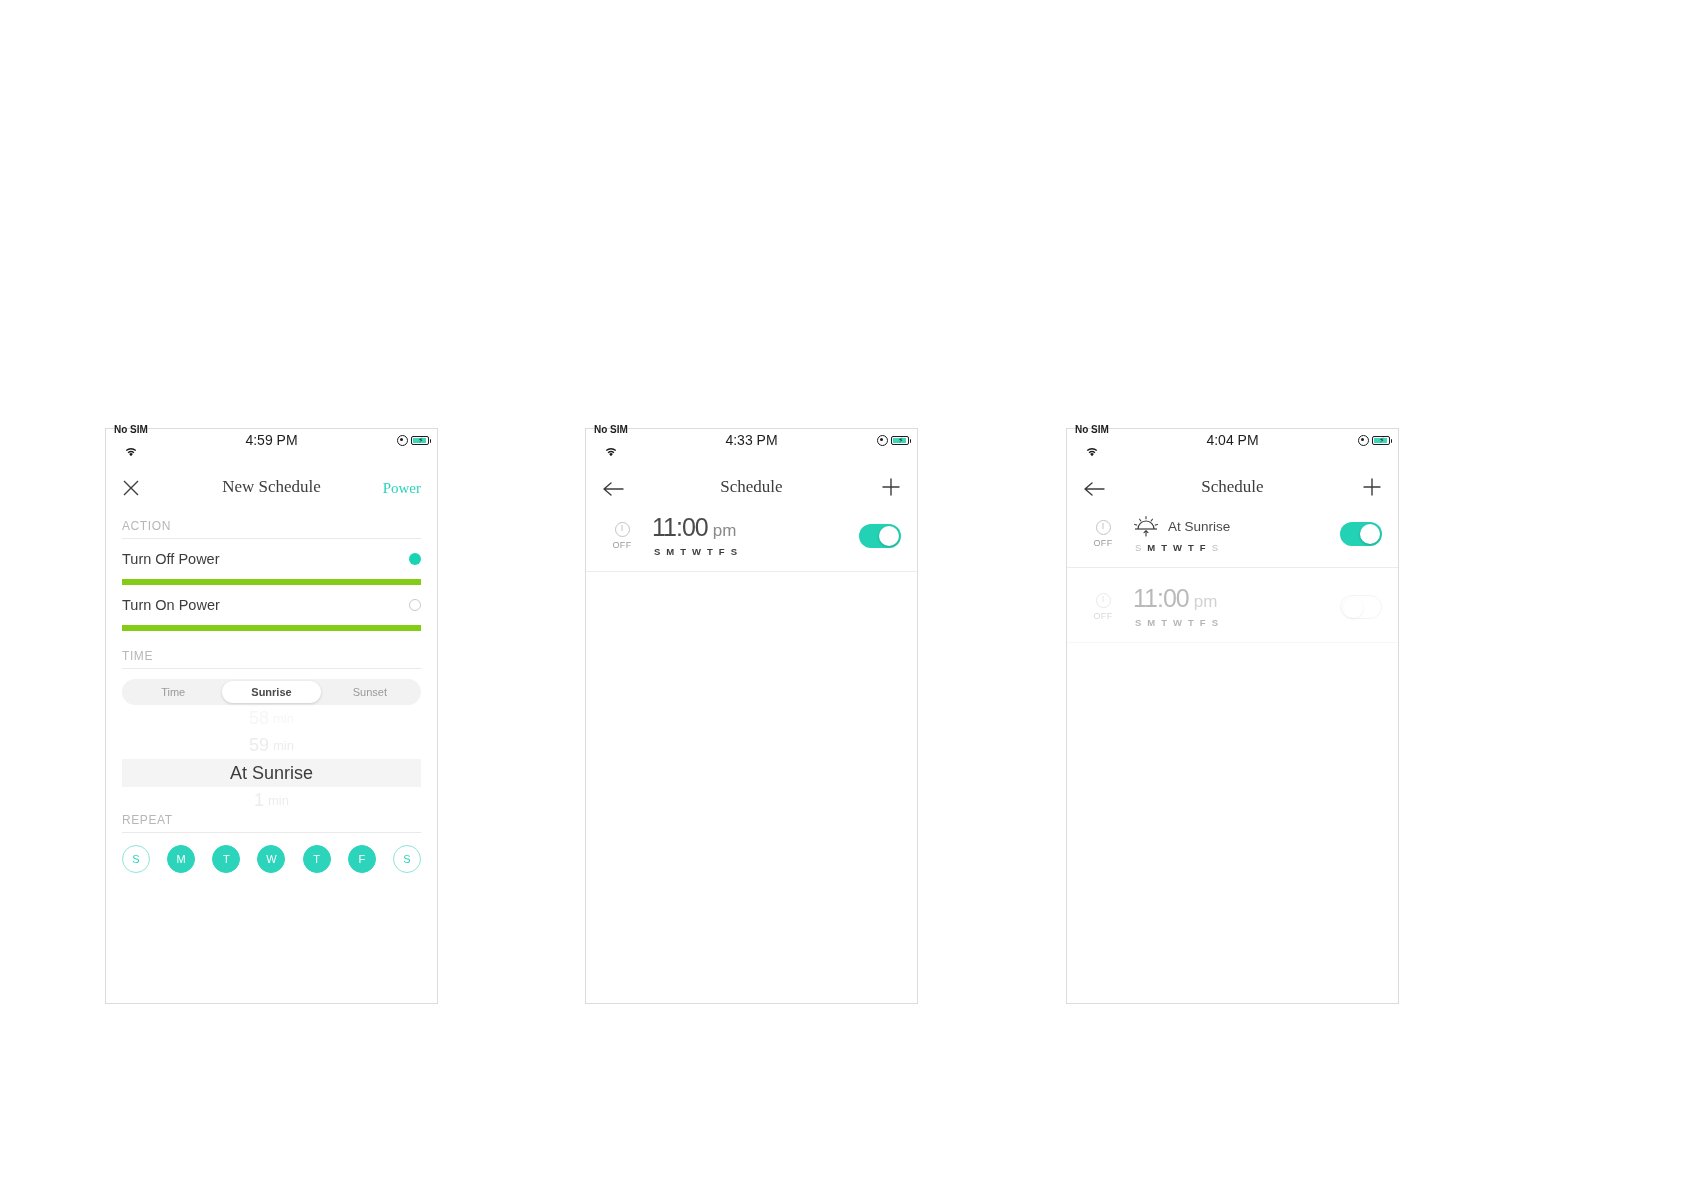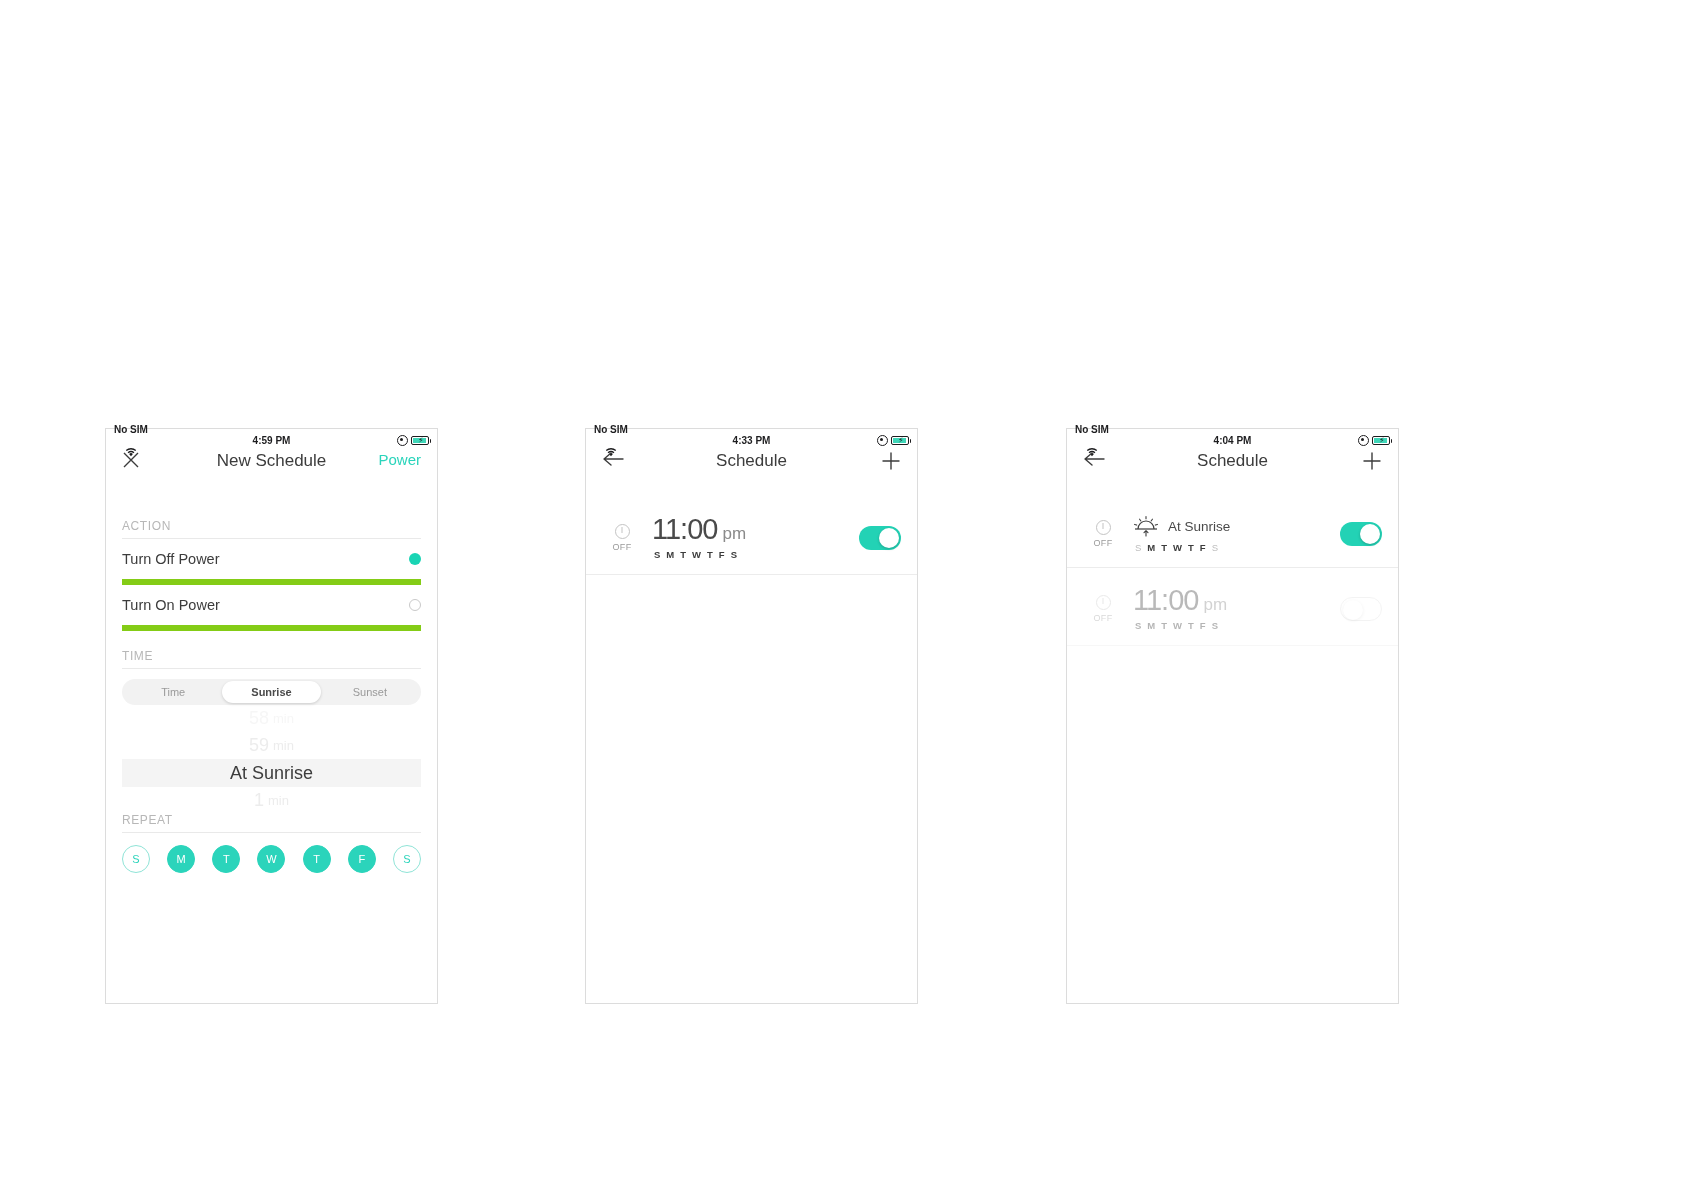--- a/index.html
+++ b/index.html
@@ -19,35 +19,35 @@
   #phone2{left:585px;}
   #phone3{left:1066px;}
 
   
   .statusbar{
     position:relative;height:22px;display:flex;align-items:center;
     padding:0 8px;font-size:10px;font-weight:bold;color:#1d1d1f;
     box-sizing:border-box;
   }
   .sb-left{display:flex;align-items:center;gap:12px;flex-direction:column;}
-  .sb-center{position:absolute;left:0;right:0;text-align:center;font-size:10px;font-weight:bold;pointer-events:none;}
+  .sb-center{position:absolute;left:0;right:0;text-align:center;font-size:14px;font-weight:normal;pointer-events:none;}
   .sb-right{margin-left:auto;display:flex;align-items:center;gap:3px;position:relative;z-index:2;}
   .wifi{display:inline-block;width:12px;height:10px;position:relative;}
   .wifi svg{display:block;}
   .loc-ico{display:inline-block;width:9px;height:9px;border:1.2px solid #1d1d1f;border-radius:50%;position:relative;}
   .loc-ico:after{content:"";position:absolute;left:2px;top:2px;width:3px;height:3px;background:#1d1d1f;border-radius:50%;}
   .batt{display:inline-block;width:18px;height:9px;border:1px solid #1d1d1f;border-radius:2px;position:relative;box-sizing:border-box;}
   .batt:after{content:"";position:absolute;right:-3px;top:2px;width:1.5px;height:4px;background:#1d1d1f;border-radius:0 1px 1px 0;}
   .batt i{position:absolute;left:1px;top:1px;bottom:1px;width:13px;background:#3fd6b8;display:block;}
   .bolt{position:absolute;left:6px;top:-1px;font-size:8px;line-height:10px;color:#1d1d1f;}
 
   
   .navbar{
-    position:relative;height:46px;display:flex;align-items:flex-start;
-    padding:0 16px;box-sizing:border-box;
+    position:relative;height:46px;display:flex;align-items:flex-end;
+    padding:0 16px;box-sizing:border-box;font-family:Liberation Serif, serif;
   }
   .nav-title{
     position:absolute;left:0;right:0;text-align:center;
     font-size:17px;color:#3c3c3c;font-weight:400;pointer-events:none;
   }
   .nav-left,.nav-right{position:relative;z-index:2;}
   .nav-right{margin-left:auto;}
   .icon-btn{background:none;border:0;padding:0;cursor:pointer;display:block;line-height:0;}
   .save-btn{
     background:none;border:0;padding:0;cursor:pointer;
@@ -118,21 +118,21 @@
     display:flex;align-items:center;padding:18px 16px 14px 16px;
     border-bottom:1px solid #ececec;cursor:pointer;box-sizing:border-box;
   }
   .sched-row.dim{opacity:.38;}
   .pwr-col{width:40px;display:flex;flex-direction:column;align-items:center;gap:3px;}
   .pwr-ico{width:15px;height:15px;border-radius:50%;border:1px solid #c4c4c4;position:relative;box-sizing:border-box;}
   .pwr-ico:before{content:"";position:absolute;left:50%;top:2px;width:1px;height:6px;background:#c4c4c4;transform:translateX(-50%);}
   .pwr-lbl{font-size:9px;color:#9b9b9b;letter-spacing:.3px;}
   .sched-mid{flex:1;padding-left:10px;}
   .time-line{display:flex;align-items:baseline;gap:5px;}
-  .time-big{font-size:29px;color:#4a4a4a;font-weight:300;letter-spacing:-1px;line-height:1;}
+  .time-big{font-size:25px;color:#4a4a4a;font-weight:300;letter-spacing:-1px;line-height:1;}
   .time-ampm{font-size:17px;color:#8a8a8a;}
   .sunrise-line{display:flex;align-items:center;gap:9px;}
   .sunrise-ico{width:26px;height:22px;}
   .sunrise-txt{font-size:13.5px;color:#4a4a4a;}
   .dow{display:flex;gap:6px;margin-top:5px;padding-left:2px;}
   .dow span{font-size:9.5px;color:#bdbdbd;}
   .dow span.act{color:#3c3c3c;font-weight:bold;}
   .toggle{
     width:42px;height:24px;border-radius:12px;position:relative;
     cursor:pointer;flex:none;box-sizing:border-box;

